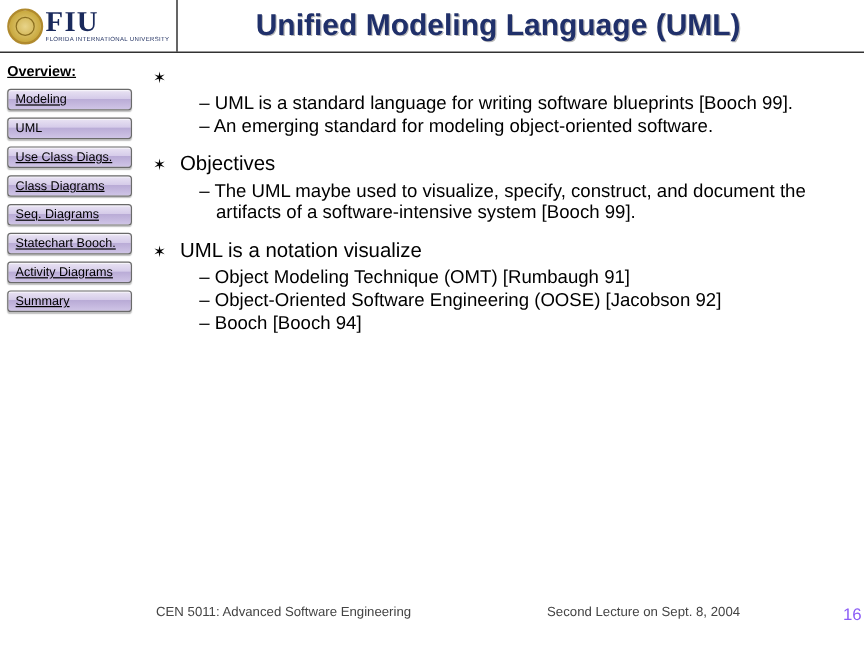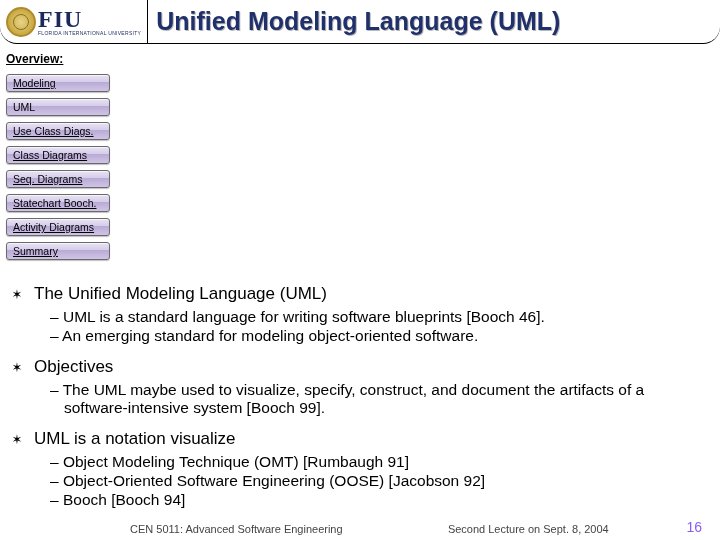--- a/index.html
+++ b/index.html
@@ -10,21 +10,20 @@
     color: #000;
     position: relative;
     overflow: hidden;
   }
   .header {
     height: 44px;
     border-bottom: 1px solid #000;
     display: flex;
     align-items: center;
     padding: 0 6px;
-    border-radius: 17px;
   }
   .logo {
     display: flex;
     align-items: center;
     gap: 2px;
   }
   .seal {
     width: 30px; height: 30px;
     border: 2px solid #b08a2e;
     border-radius: 50%;
@@ -52,31 +51,30 @@
     color: #1a2a5c;
     letter-spacing: 0.3px;
   }
   .vrule {
     width: 1px; height: 100%;
     background: #000;
     margin: 0 8px 0 6px;
   }
   .title {
     flex: 1;
-    text-align: left;
+    text-align: center;
     font-size: 25px;
     font-weight: bold;
     color: #20306a;
     text-shadow: 1px 1px 0 #b9b9b9;
     padding-right: 40px;
   }
   .body {
     display: flex;
     height: calc(100% - 44px - 20px);
-    flex-direction: column;
   }
   .sidebar {
     width: 116px;
     padding: 8px 6px;
     border-right: 0;
   }
   .overview {
     font-size: 12px;
     font-weight: bold;
     text-decoration: underline;
@@ -127,27 +125,27 @@
     list-style: none;
     text-indent: -14px;
     padding-left: 14px;
     margin-bottom: 1px;
   }
   .subs li::before {
     content: "– ";
   }
   .footer {
     position: absolute;
-    left: 0; right: 0; bottom: 3px;
+    left: 0; right: 0; bottom: 16px;
     height: 20px;
     display: flex;
-    align-items: flex-end;
+    align-items: flex-start;
     font-size: 11px;
     color: #444;
-    padding: 0 18px 2px 130px;
+    padding: 0 2px 2px 130px;
   }
   .foot-left { flex: 0 0 auto; }
   .foot-mid { flex: 1; text-align: center; padding-left: 40px; }
   .pagenum {
     font-size: 14px;
     color: #8b5cf6;
     width: 28px;
     text-align: right;
   }
 </style>
@@ -177,24 +175,23 @@
     <a class="navbtn">Statechart Booch.</a>
     <a class="navbtn">Activity Diagrams</a>
     <a class="navbtn">Summary</a>
   </div>
 
   <div class="content">
 
     <div class="item">
       <div class="item-head">
         <span class="star">✶</span>
-        <span class="item-title">The Unified Modeling Language (UML)</span>
       </div>
       <ul class="subs">
-        <li>UML is a standard language for writing software blueprints [Booch 46].</li>
+        <li>UML is a standard language for writing software blueprints [Booch 99].</li>
         <li>An emerging standard for modeling object-oriented software.</li>
       </ul>
     </div>
 
     <div class="item">
       <div class="item-head">
         <span class="star">✶</span>
         <span class="item-title">Objectives</span>
       </div>
       <ul class="subs">

